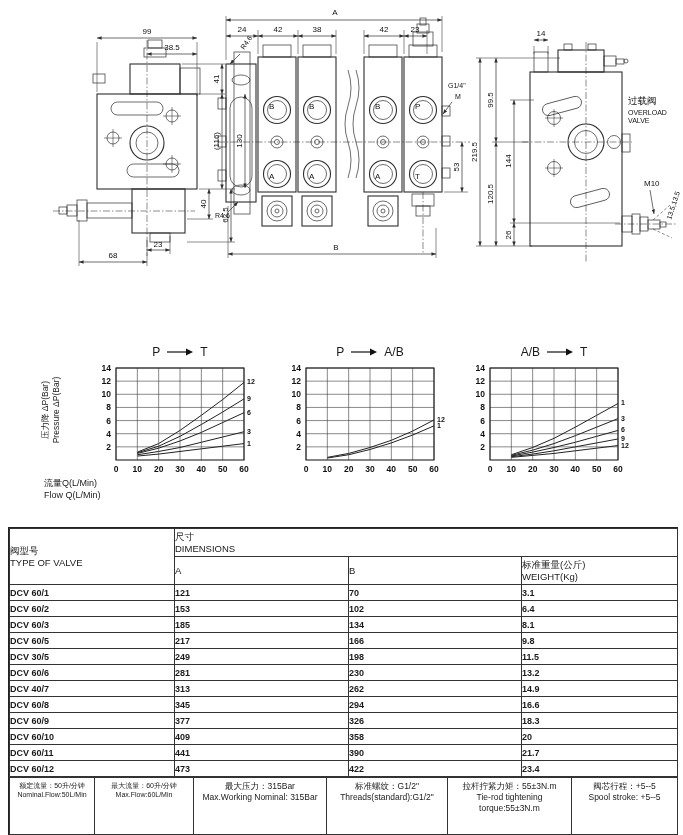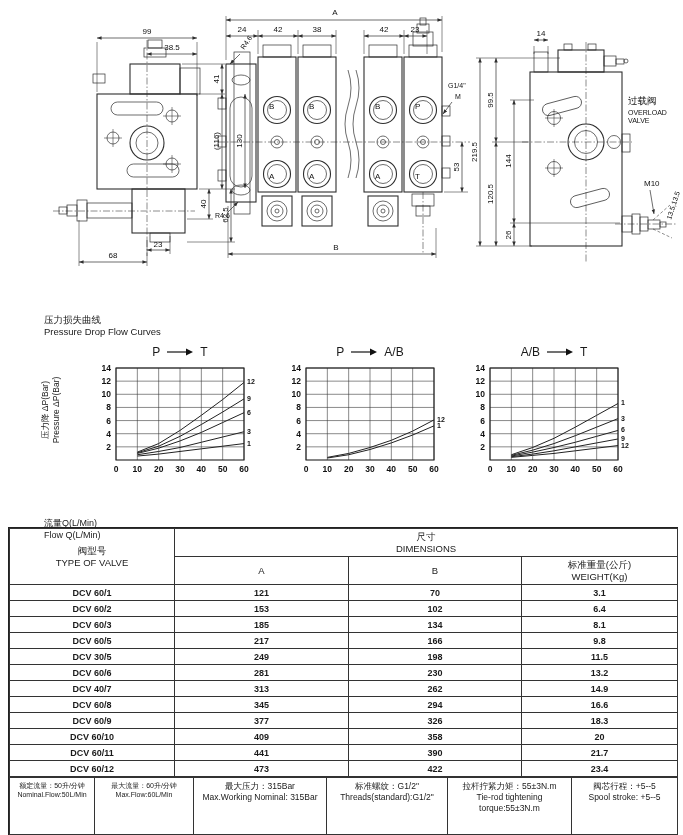--- a/index.html
+++ b/index.html
@@ -22,25 +22,25 @@
   .chart{position:absolute;top:343px;width:190px;}
   .chart-title{margin-left:30px;width:128px;text-align:center;font-size:12px;height:17px;
                display:flex;align-items:center;justify-content:center;gap:7px;}
   .grid{stroke:#3a3a3a;stroke-width:0.6;fill:none;}
   .frame{stroke:#222;stroke-width:1.1;fill:none;}
   .curve{stroke:#222;stroke-width:1;fill:none;}
   .tick{font-size:8.5px;font-weight:bold;fill:#111;}
   .clabel{font-size:7px;font-weight:bold;fill:#111;}
   .ylabel{position:absolute;left:40px;top:465px;width:110px;text-align:center;
           transform:rotate(-90deg);transform-origin:0 0;font-size:8.5px;line-height:1.3;white-space:nowrap;}
-  .xlabel{position:absolute;left:44px;top:478px;font-size:9px;line-height:1.3;margin-top:40px;}
+  .xlabel{position:absolute;left:44px;top:478px;font-size:9px;line-height:1.3;}
   
   .tablewrap{position:absolute;left:8px;top:527px;width:668px;border:1.5px solid #222;}
   table{border-collapse:collapse;table-layout:fixed;width:668px;}
-  td,th{border:1px solid #333;padding:0;text-align:center;font-weight:normal;overflow:hidden;}
+  td,th{border:1px solid #333;padding:0;text-align:left;font-weight:normal;overflow:hidden;}
   .hd th{font-size:9.5px;line-height:1.2;}
   .rows td{font-size:9px;height:15px;font-weight:bold;}
   .ftr td{font-size:8.5px;text-align:center;vertical-align:top;padding:3px 3px;line-height:1.3;height:50px;}
   .ftr td.small{font-size:7px;}
 </style>
 </head>
 <body>
 
 <div class="page">
 
@@ -291,24 +291,20 @@
     <text class="dt" x="23" y="180" text-anchor="middle" transform="rotate(-90 23 180)">120.5</text>
     <line class="dim" x1="44" y1="86" x2="44" y2="209" marker-start="url(#aS)" marker-end="url(#aS)"></line>
     <text class="dt" x="41" y="147" text-anchor="middle" transform="rotate(-90 41 147)">144</text>
     <line class="dim" x1="44" y1="209" x2="44" y2="232" marker-start="url(#aS)" marker-end="url(#aS)"></line>
     <text class="dt" x="41" y="221" text-anchor="middle" transform="rotate(-90 41 221)">26</text>
     <text class="dt" x="174" y="172">M10</text>
     <line class="dim" x1="180" y1="176" x2="184" y2="200" marker-end="url(#aS)"></line>
     <text class="dts" x="201" y="206" transform="rotate(-72 201 206)" font-size="6">13.5,13.5</text>
   </svg>
 
-  <div class="charts-header">
-    <div>压力损失曲线</div>
-    <div>Pressure Drop Flow Curves</div>
-  </div>
 
   <div class="ylabel">
     <div>压力降 ΔP(Bar)</div>
     <div>Pressure ΔP(Bar)</div>
   </div>
 
   <div class="chart" style="left:86px">
     <div class="chart-title">
       <span>P</span>
       <svg width="26" height="8" viewBox="0 0 26 8">

